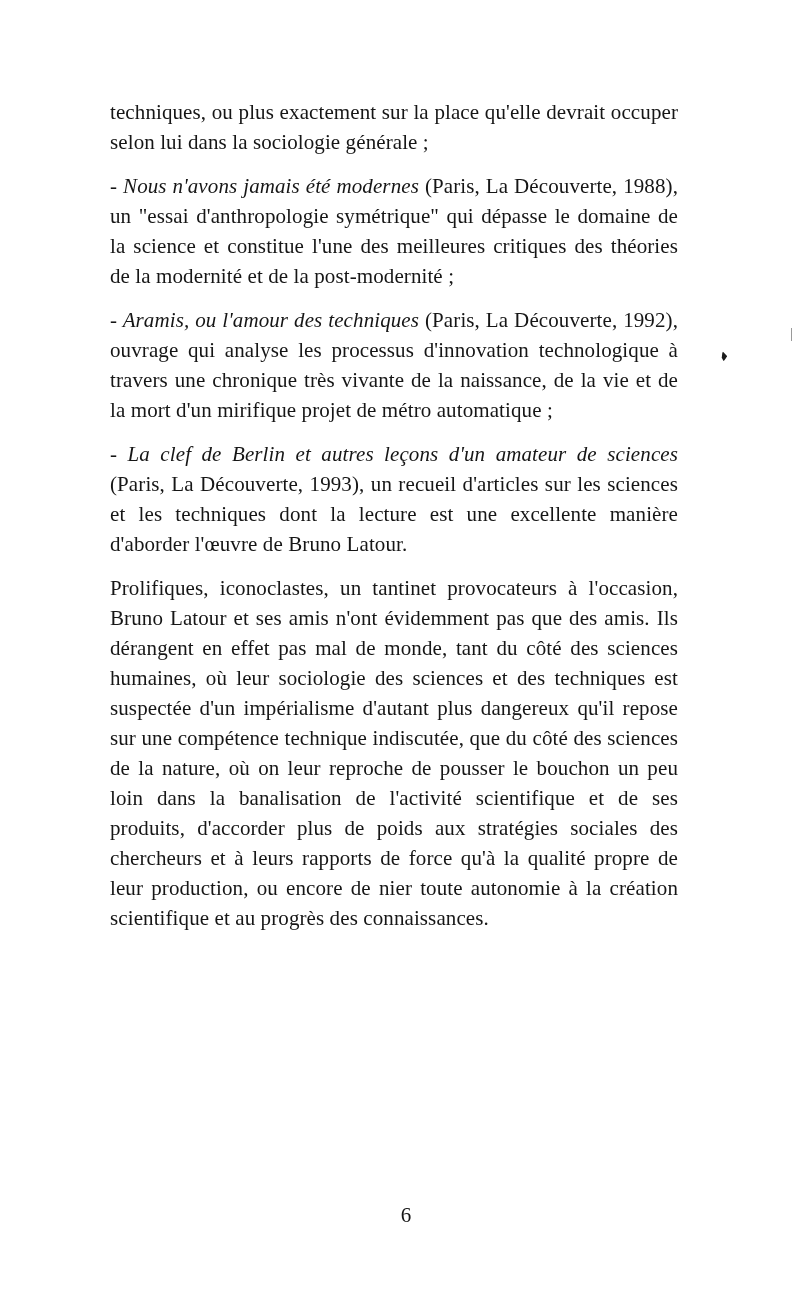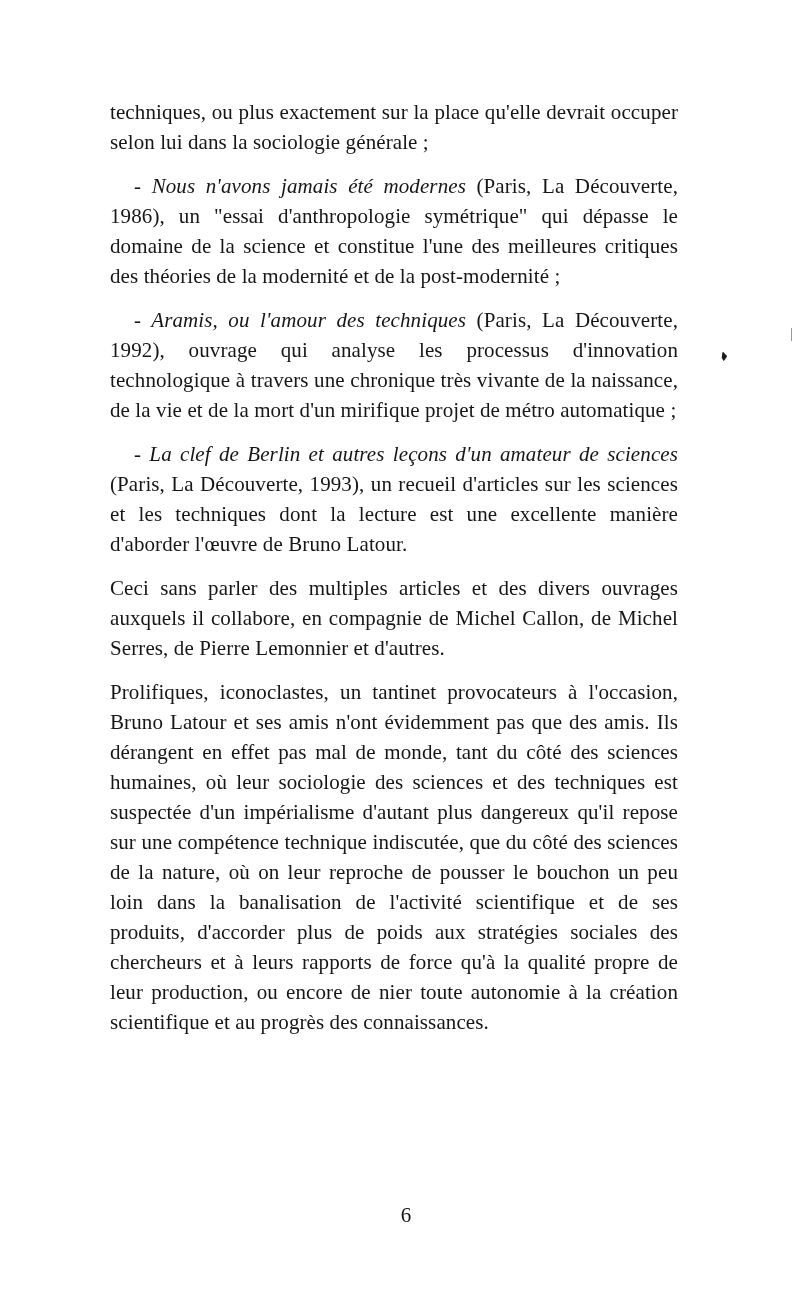--- a/index.html
+++ b/index.html
@@ -19,21 +19,21 @@
     width: 568px;
   }
   .para {
     font-size: 21px;
     line-height: 30px;
     text-align: justify;
     margin-bottom: 14px;
     letter-spacing: 0.1px;
   }
   .para.last { margin-bottom: 12px; }
-  .book-title { font-style: italic; margin-left: 24px; }
+  .book-title { font-style: italic; }
   .page-footer {
     position: absolute;
     left: 122px;
     top: 1203px;
     width: 568px;
     text-align: center;
   }
   .page-number {
     font-size: 21px;
     color: #161616;
@@ -61,32 +61,31 @@
 </head>
 <body>
 
 <div class="page">
 
   <main class="text-block">
 
     <p class="para">techniques, ou plus exactement sur la place qu'elle devrait occuper selon lui dans la sociologie générale ;</p>
 
     <p class="para">
-      <span class="book-title">- Nous n'avons jamais été modernes</span><span> (Paris, La Découverte, 1986), un "essai d'anthropologie symétrique" qui dépasse le domaine de la science et constitue l'une des meilleures critiques des théories de la modernité et de la post-modernité ;</span>
+      <span class="book-title">- Nous n'avons jamais été modernes</span><span> (Paris, La Découverte, 1988), un "essai d'anthropologie symétrique" qui dépasse le domaine de la science et constitue l'une des meilleures critiques des théories de la modernité et de la post-modernité ;</span>
     </p>
 
     <p class="para">
       <span class="book-title">- Aramis, ou l'amour des techniques</span><span> (Paris, La Découverte, 1992), ouvrage qui analyse les processus d'innovation technologique à travers une chronique très vivante de la naissance, de la vie et de la mort d'un mirifique projet de métro automatique ;</span>
     </p>
 
     <p class="para">
       <span class="book-title">- La clef de Berlin et autres leçons d'un amateur de sciences</span><span> (Paris, La Découverte, 1993), un recueil d'articles sur les sciences et les techniques dont la lecture est une excellente manière d'aborder l'œuvre de Bruno Latour.</span>
     </p>
 
-    <p class="para">Ceci sans parler des multiples articles et des divers ouvrages auxquels il collabore, en compagnie de Michel Callon, de Michel Serres, de Pierre Lemonnier et d'autres.</p>
 
     <p class="para last">Prolifiques, iconoclastes, un tantinet provocateurs à l'occasion, Bruno Latour et ses amis n'ont évidemment pas que des amis. Ils dérangent en effet pas mal de monde, tant du côté des sciences humaines, où leur sociologie des sciences et des techniques est suspectée d'un impérialisme d'autant plus dangereux qu'il repose sur une compétence technique indiscutée, que du côté des sciences de la nature, où on leur reproche de pousser le bouchon un peu loin dans la banalisation de l'activité scientifique et de ses produits, d'accorder plus de poids aux stratégies sociales des chercheurs et à leurs rapports de force qu'à la qualité propre de leur production, ou encore de nier toute autonomie à la création scientifique et au progrès des connaissances.</p>
 
   </main>
 
   <footer class="page-footer">
     <span class="page-number">6</span>
   </footer>
 
   <span class="scan-speck"></span>

